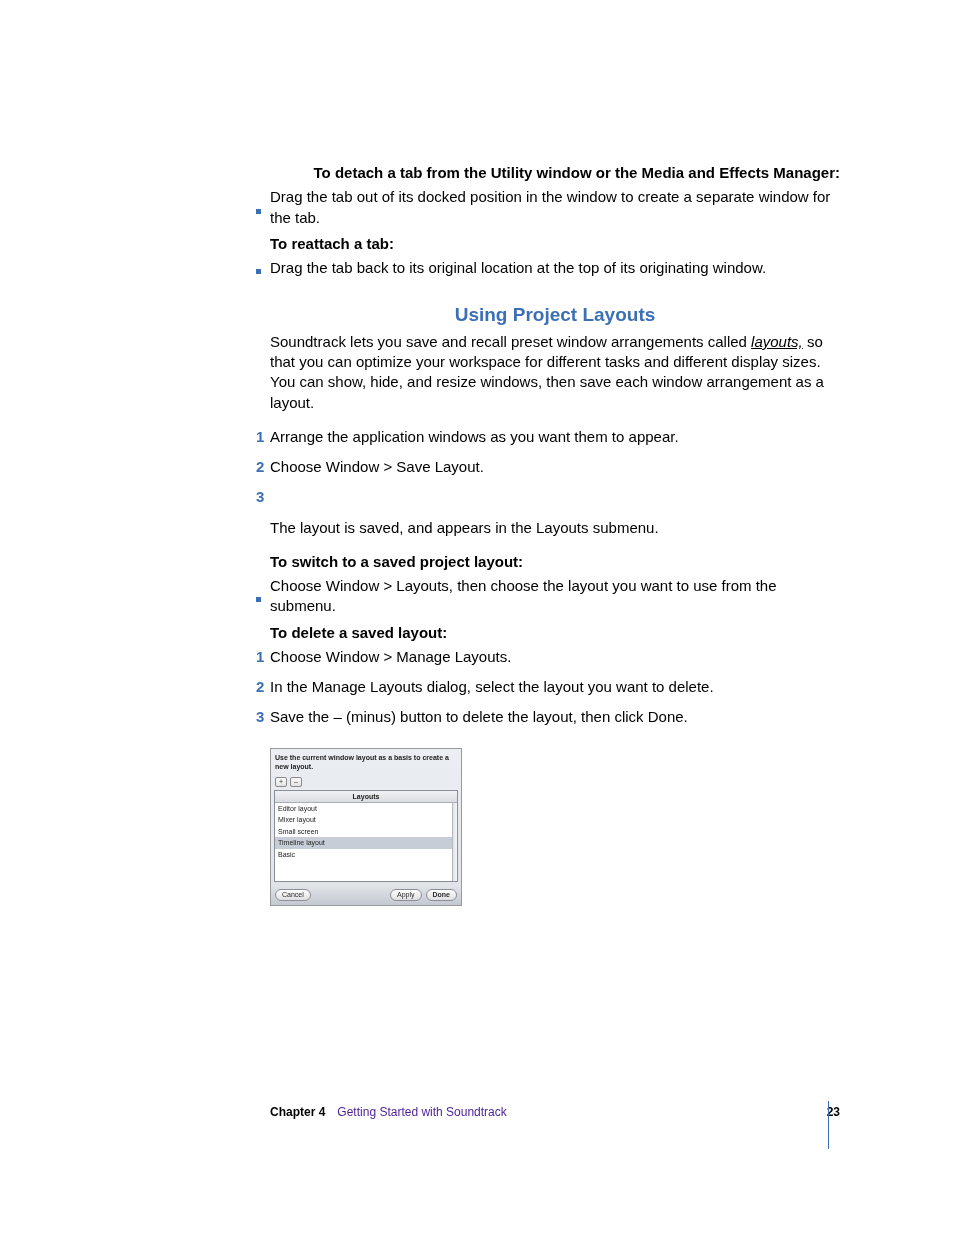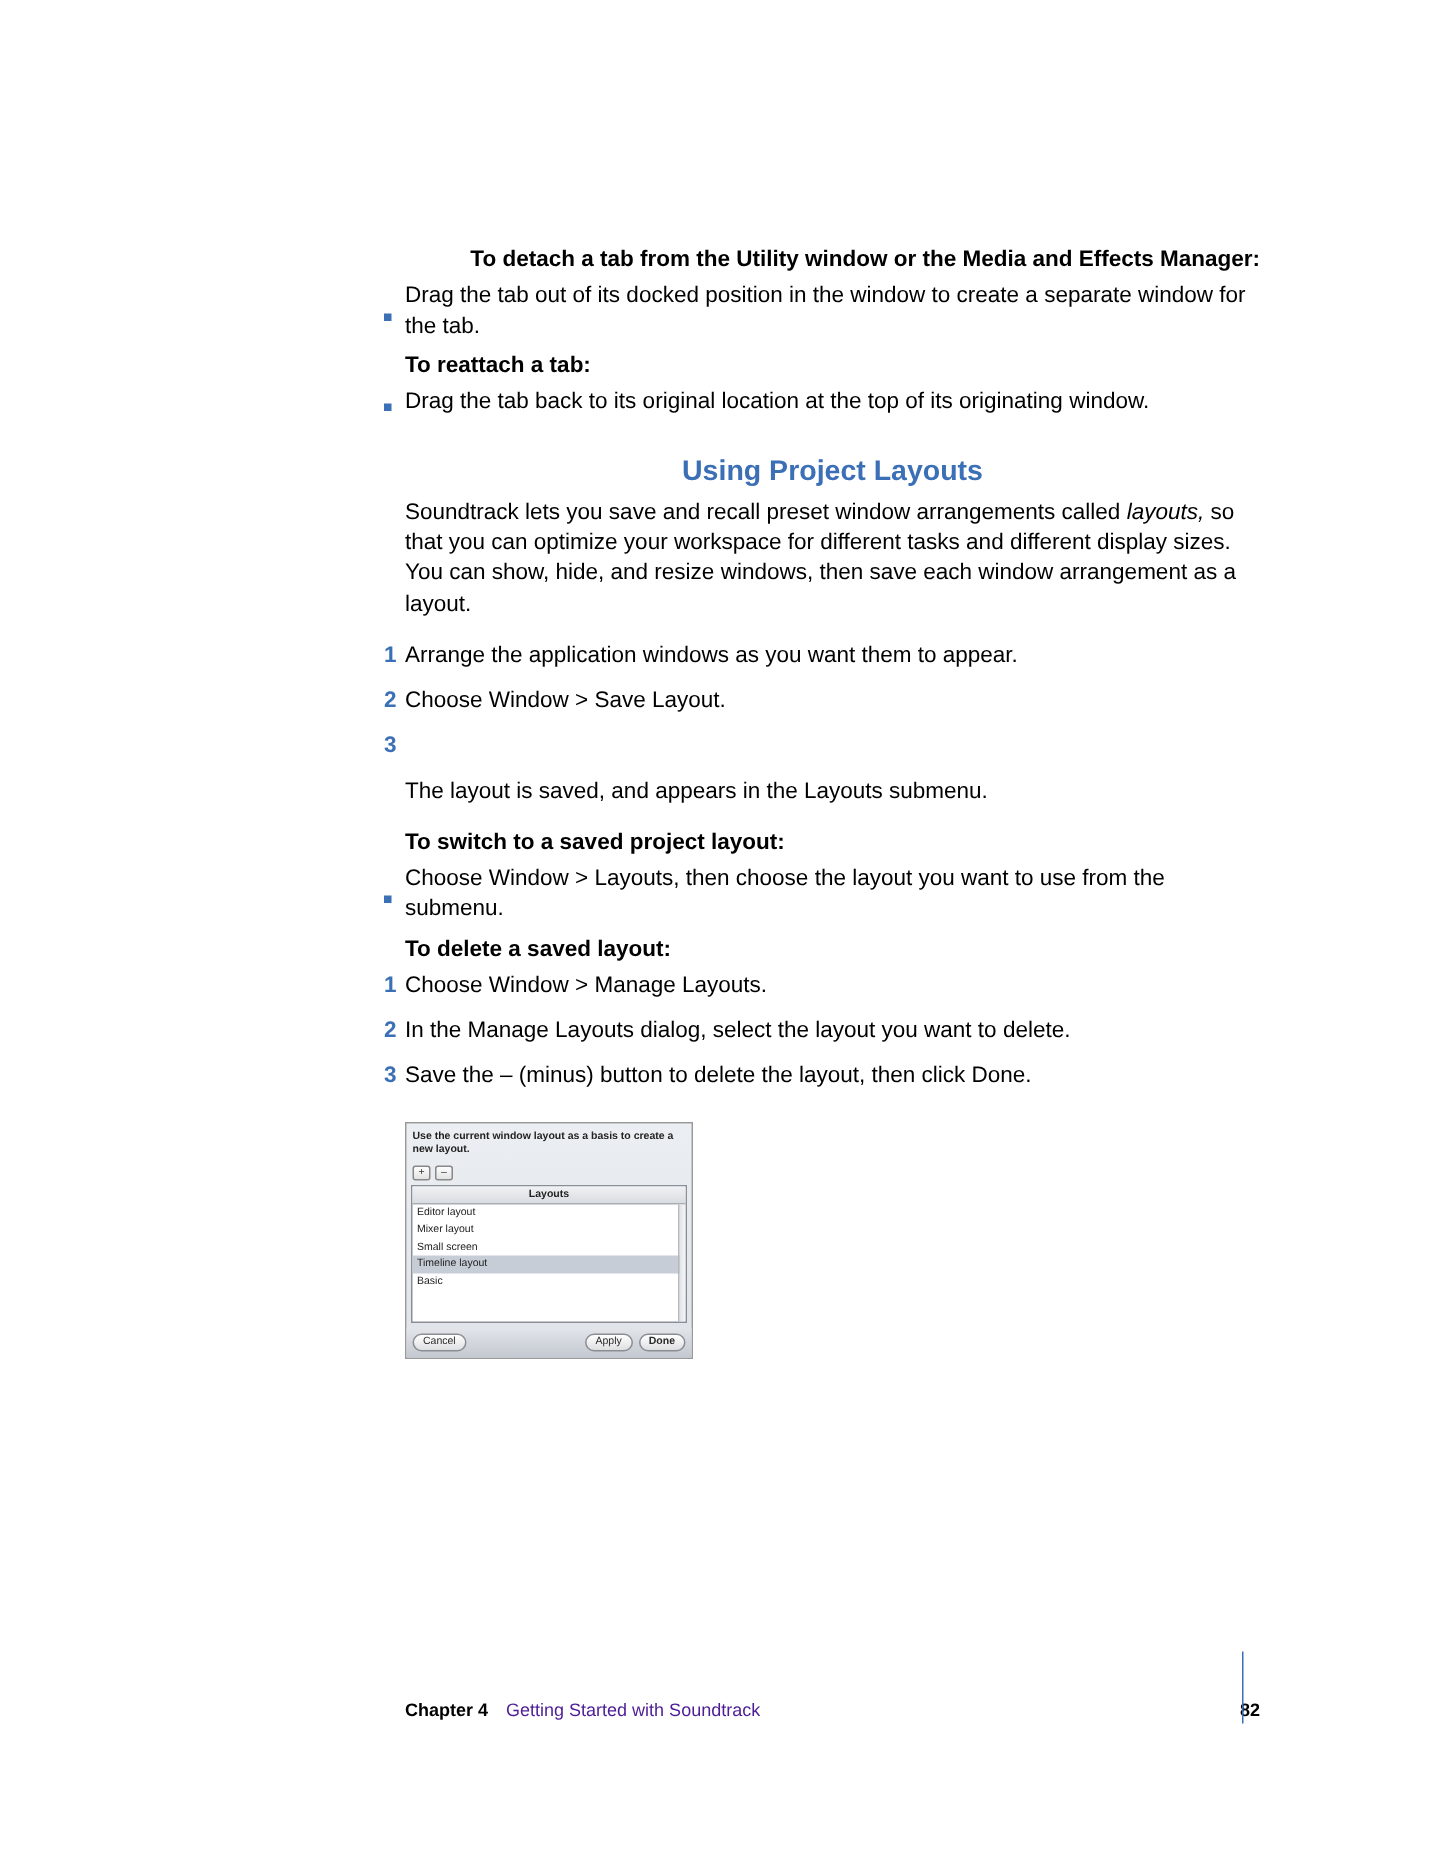--- a/index.html
+++ b/index.html
@@ -54,21 +54,21 @@
   }
   .section-title {
     color: #3b6fb6;
     font-weight: 600;
     font-size: 19px;
     margin-top: 24px;
     margin-bottom: 4px;
     text-align: center;
   }
   .para { margin-bottom: 14px; }
-  .italic { font-style: italic; }
+  .italic { font-style: italic; text-decoration: underline; }
 
   
   .dialog {
     margin-top: 20px;
     width: 192px;
     background: linear-gradient(#ebeef2, #dfe3e9);
     border: 1px solid #999;
     font-family: "Lucida Grande", Arial, sans-serif;
     font-size: 7px;
     color: #222;
@@ -130,21 +130,21 @@
   }
   .dialog .pillbtn.primary {
     font-weight: 700;
   }
   .dialog .footer .right { display: flex; gap: 4px; }
 
   
   .page-footer {
     position: absolute;
     left: 270px;
-    top: 1132px;
+    top: 1104px;
     width: 570px;
     font-size: 12px;
     display: flex;
     align-items: center;
   }
   .page-footer .chap-label { font-weight: 700; margin-right: 12px; }
   .page-footer .chap-title { color: #4c1d95; }
   .page-footer .pagenum { margin-left: auto; font-weight: 700; }
   .side-rule {
     position: absolute;
@@ -245,15 +245,15 @@
         <div class="pillbtn primary">Done</div>
       </div>
     </div>
   </div>
 
 </div>
 
 <div class="page-footer">
   <span class="chap-label">Chapter 4</span>
   <span class="chap-title">Getting Started with Soundtrack</span>
-  <span class="pagenum">82</span>
+  <span class="pagenum">23</span>
 </div>
 <div class="side-rule"></div>
 
 </body></html>

